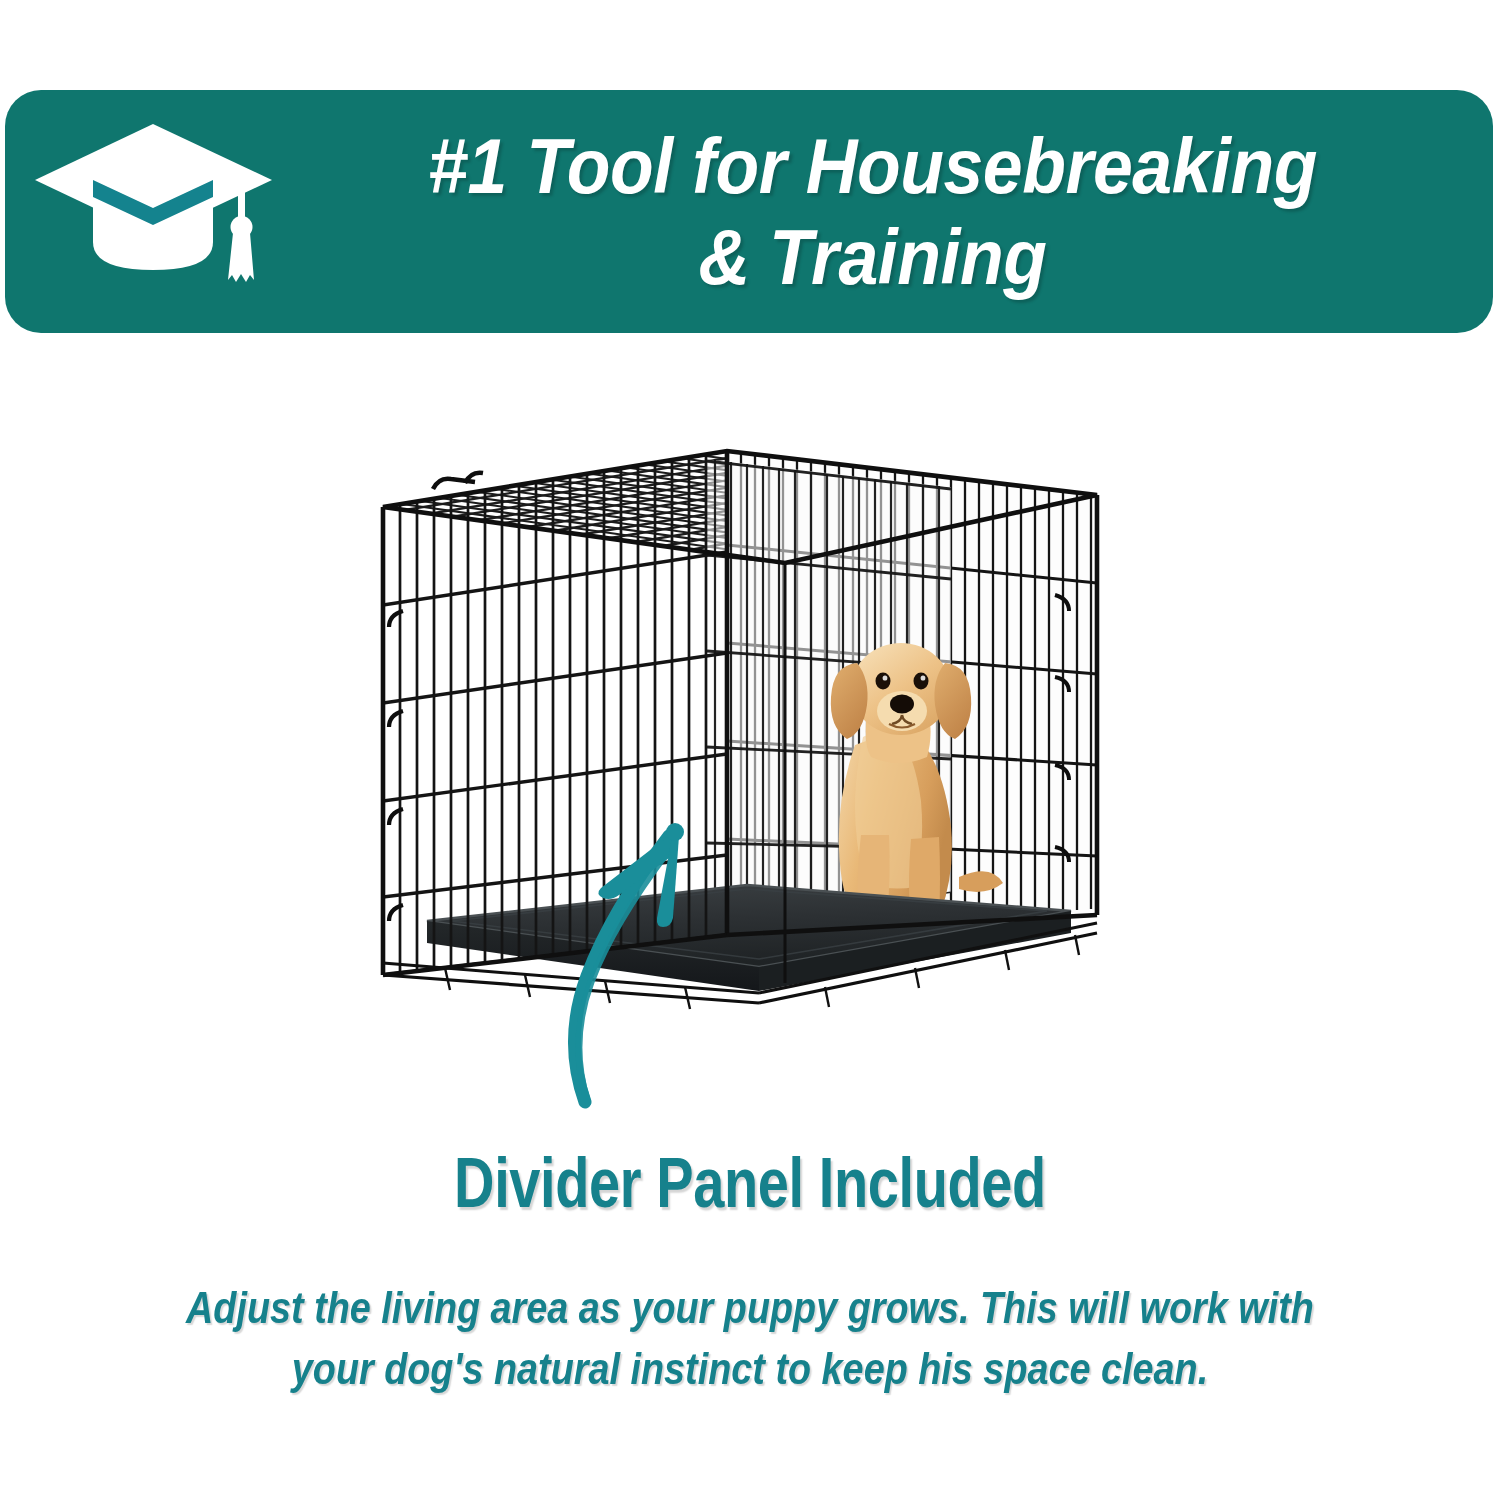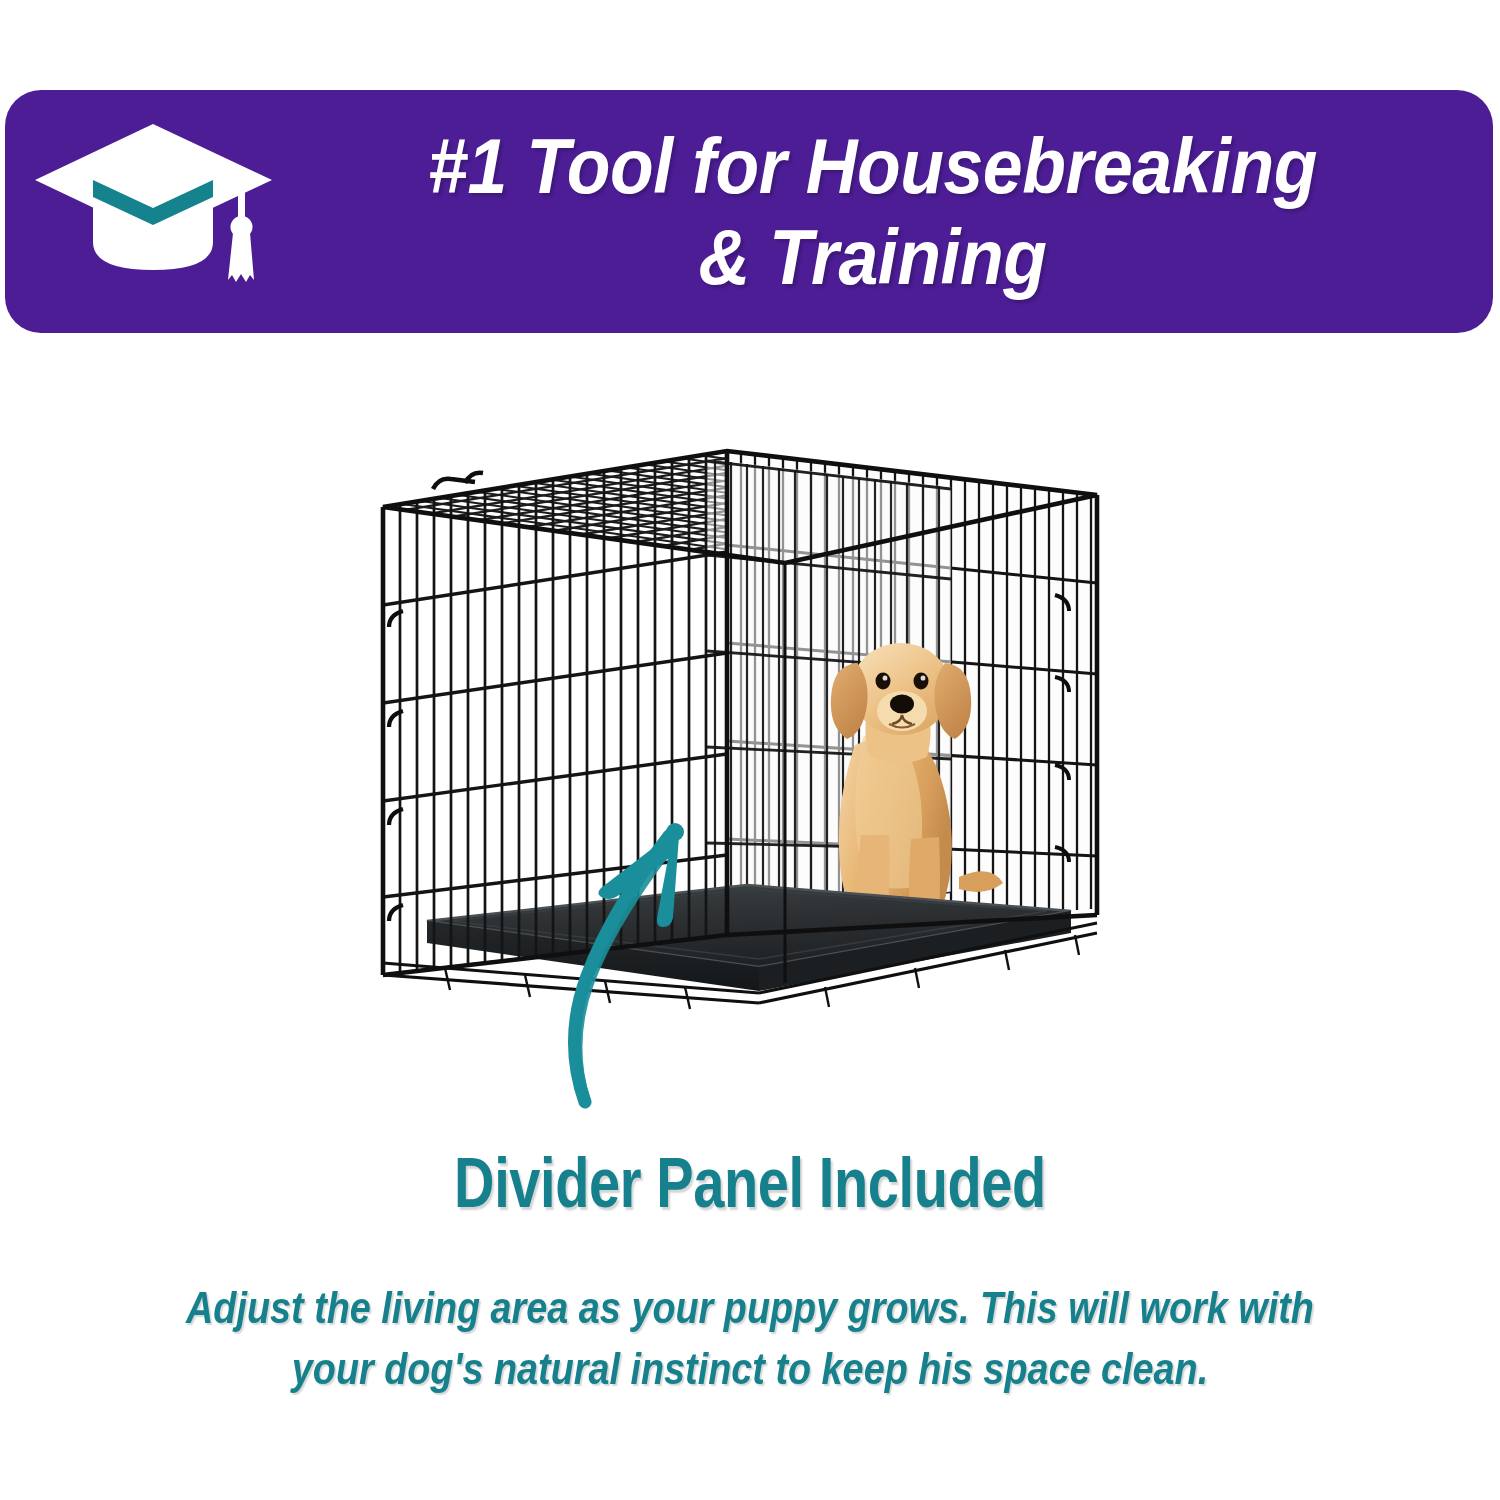--- a/index.html
+++ b/index.html
@@ -15,21 +15,21 @@
     font-family: "Liberation Sans", sans-serif;
   }
 
   
   #header-banner {
     position: absolute;
     left: 5px;
     top: 90px;
     width: 1488px;
     height: 243px;
-    background: #4c1d95;
+    background: #0f766e;
     border-radius: 36px;
     box-sizing: border-box;
   }
   #grad-cap-icon {
     position: absolute;
     left: 30px;
     top: 28px;
     width: 240px;
     height: 175px;
   }

